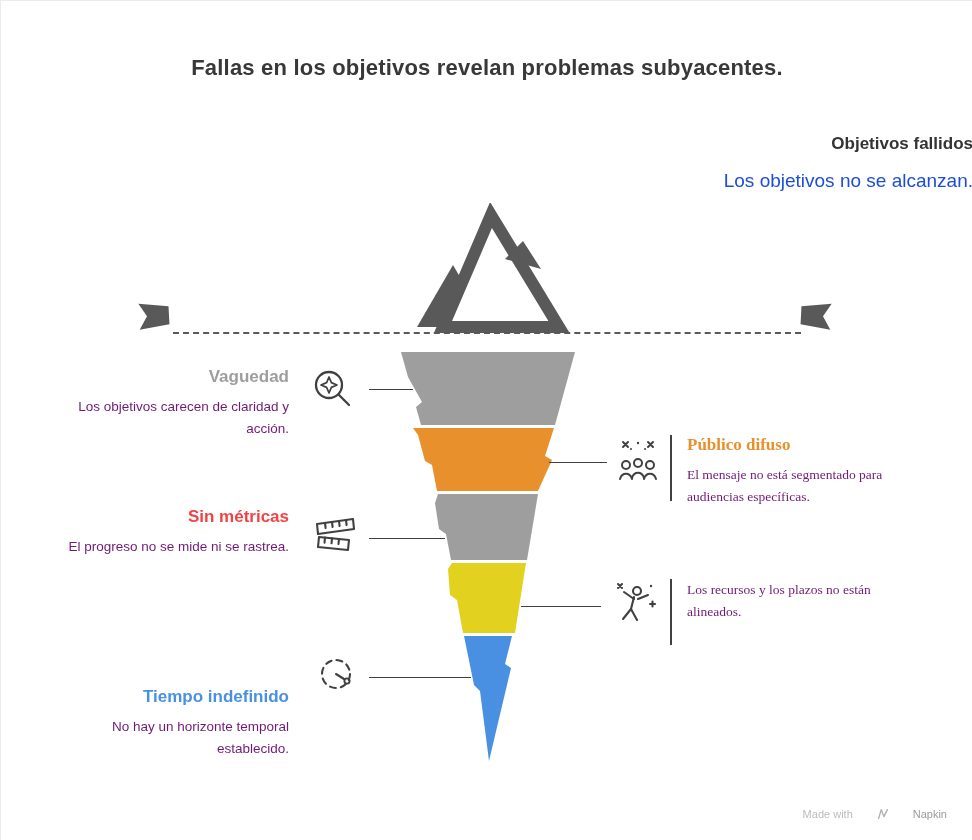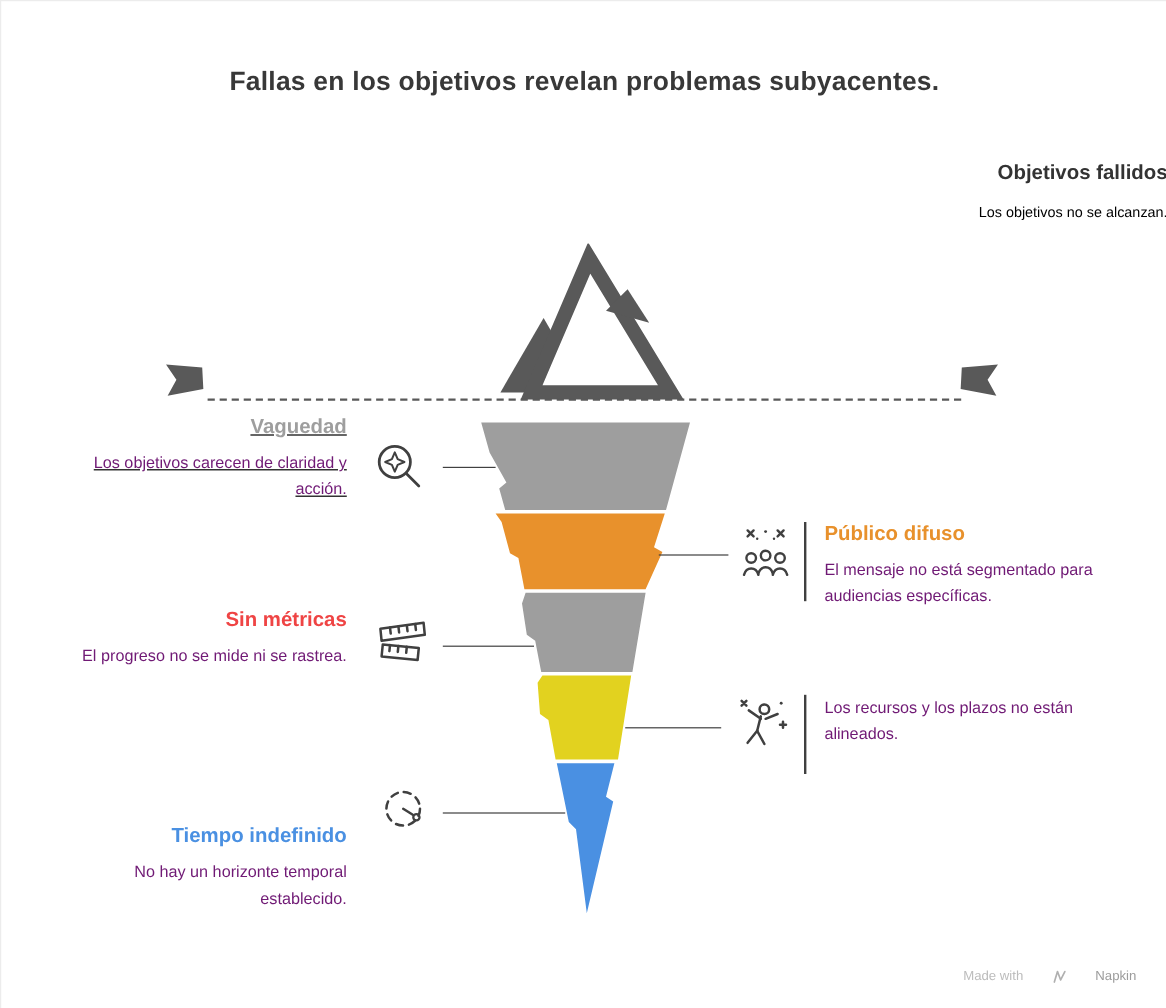--- a/index.html
+++ b/index.html
@@ -8,29 +8,29 @@
     background:#ffffff; border:1px solid #ececec; overflow:hidden;
     font-family:"Liberation Sans", sans-serif;
   }
   .page-title {
     position:absolute; top:54px; left:0; width:100%;
     text-align:center; font-size:22px; font-weight:700; color:#383838;
     margin:0; letter-spacing:.2px;
   }
   .intro { position:absolute; top:133px; left:0; width:100%; text-align:right; }
   .intro-heading { font-size:17px; font-weight:700; color:#333333; }
-  .intro-sub { margin-top:16px; font-size:12px; color:#000000; }
+  .intro-sub { margin-top:16px; font-size:19px; color:#1d4ed8; }
 
   .abs { position:absolute; }
 
   .item { position:absolute; }
   .item .t { font-size:17px; font-weight:700; margin-bottom:9px; line-height:1.2; }
   .item .d { font-size:13.5px; line-height:1.6; color:#701a75; }
   .item.left  { text-align:right; width:245px; right:684px; }
-  .item.right { text-align:left;  width:235px; left:686px; }
+  .item.right { text-align:left;  width:235px; left:686px;font-family:Liberation Serif, serif; }
 
   .connector { position:absolute; height:0; border-top:1.6px solid #404040; }
   .vrule { position:absolute; width:1.6px; background:#404040; }
 
   .dashline {
     position:absolute; top:331px; left:172px; width:628px; height:0;
     border-top:2px dashed #595959;
   }
 
   .icon48 { position:absolute; width:52px; height:52px; }
@@ -78,21 +78,21 @@
 
   <div class="connector" style="top:388px; left:368px; width:44px;"></div>
   <div class="connector" style="top:461px; left:548px; width:58px;"></div>
   <div class="connector" style="top:537px; left:368px; width:76px;"></div>
   <div class="connector" style="top:605px; left:520px; width:80px;"></div>
   <div class="connector" style="top:676px; left:368px; width:102px;"></div>
 
   <div class="vrule" style="left:669px; top:434px; height:66px;"></div>
   <div class="vrule" style="left:669px; top:578px; height:66px;"></div>
 
-  <div class="item left" style="top:345px;text-decoration:underline;">
+  <div class="item left" style="top:366px;">
     <div class="t" style="color: rgb(158, 158, 158);">Vaguedad</div>
     <div class="d">Los objetivos carecen de claridad y acción.</div>
   </div>
   <svg class="icon48" style="left:306px; top:364px;" viewBox="0 0 52 52">
     <g fill="none" stroke="#404040" stroke-width="2.3" stroke-linecap="round" stroke-linejoin="round">
       <circle cx="22" cy="20" r="13"></circle>
       <line x1="32" y1="30" x2="42" y2="40"></line>
       <path d="M22 12 L24.4 17.6 L30 20 L24.4 22.4 L22 28 L19.6 22.4 L14 20 L19.6 17.6 Z" stroke-width="1.7"></path>
     </g>
   </svg>

